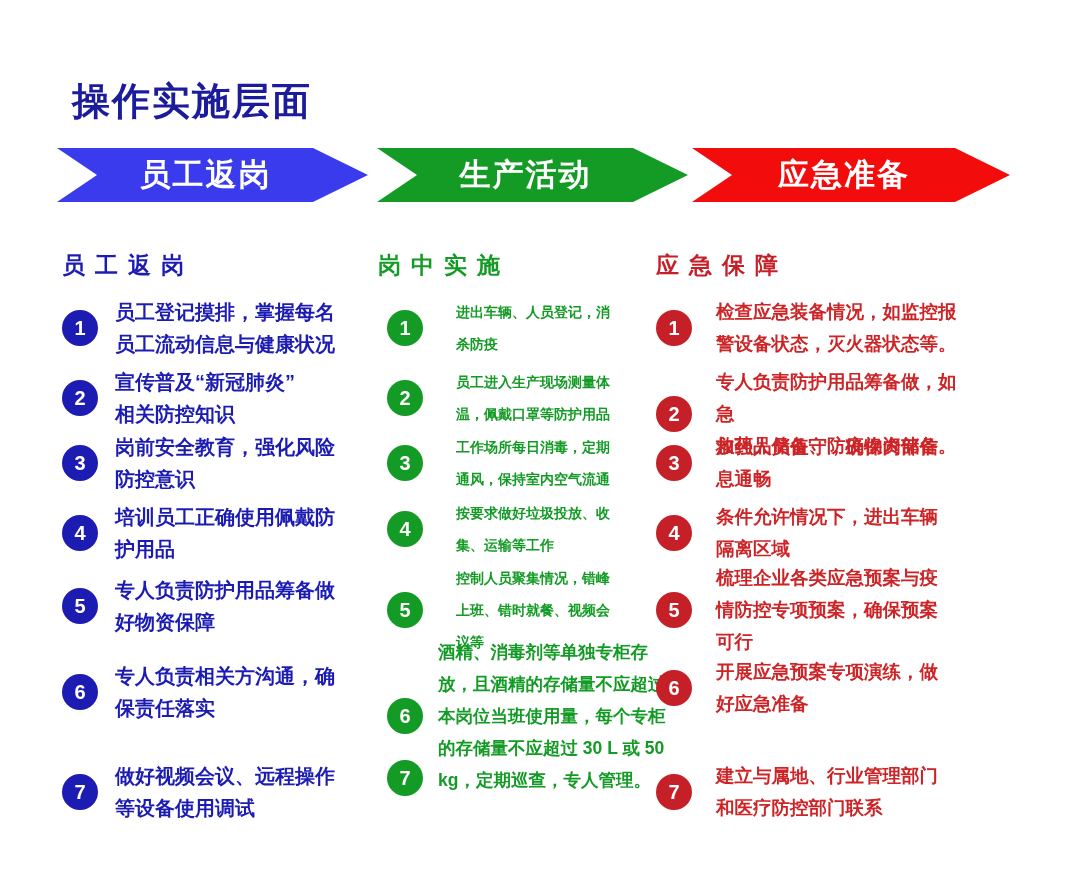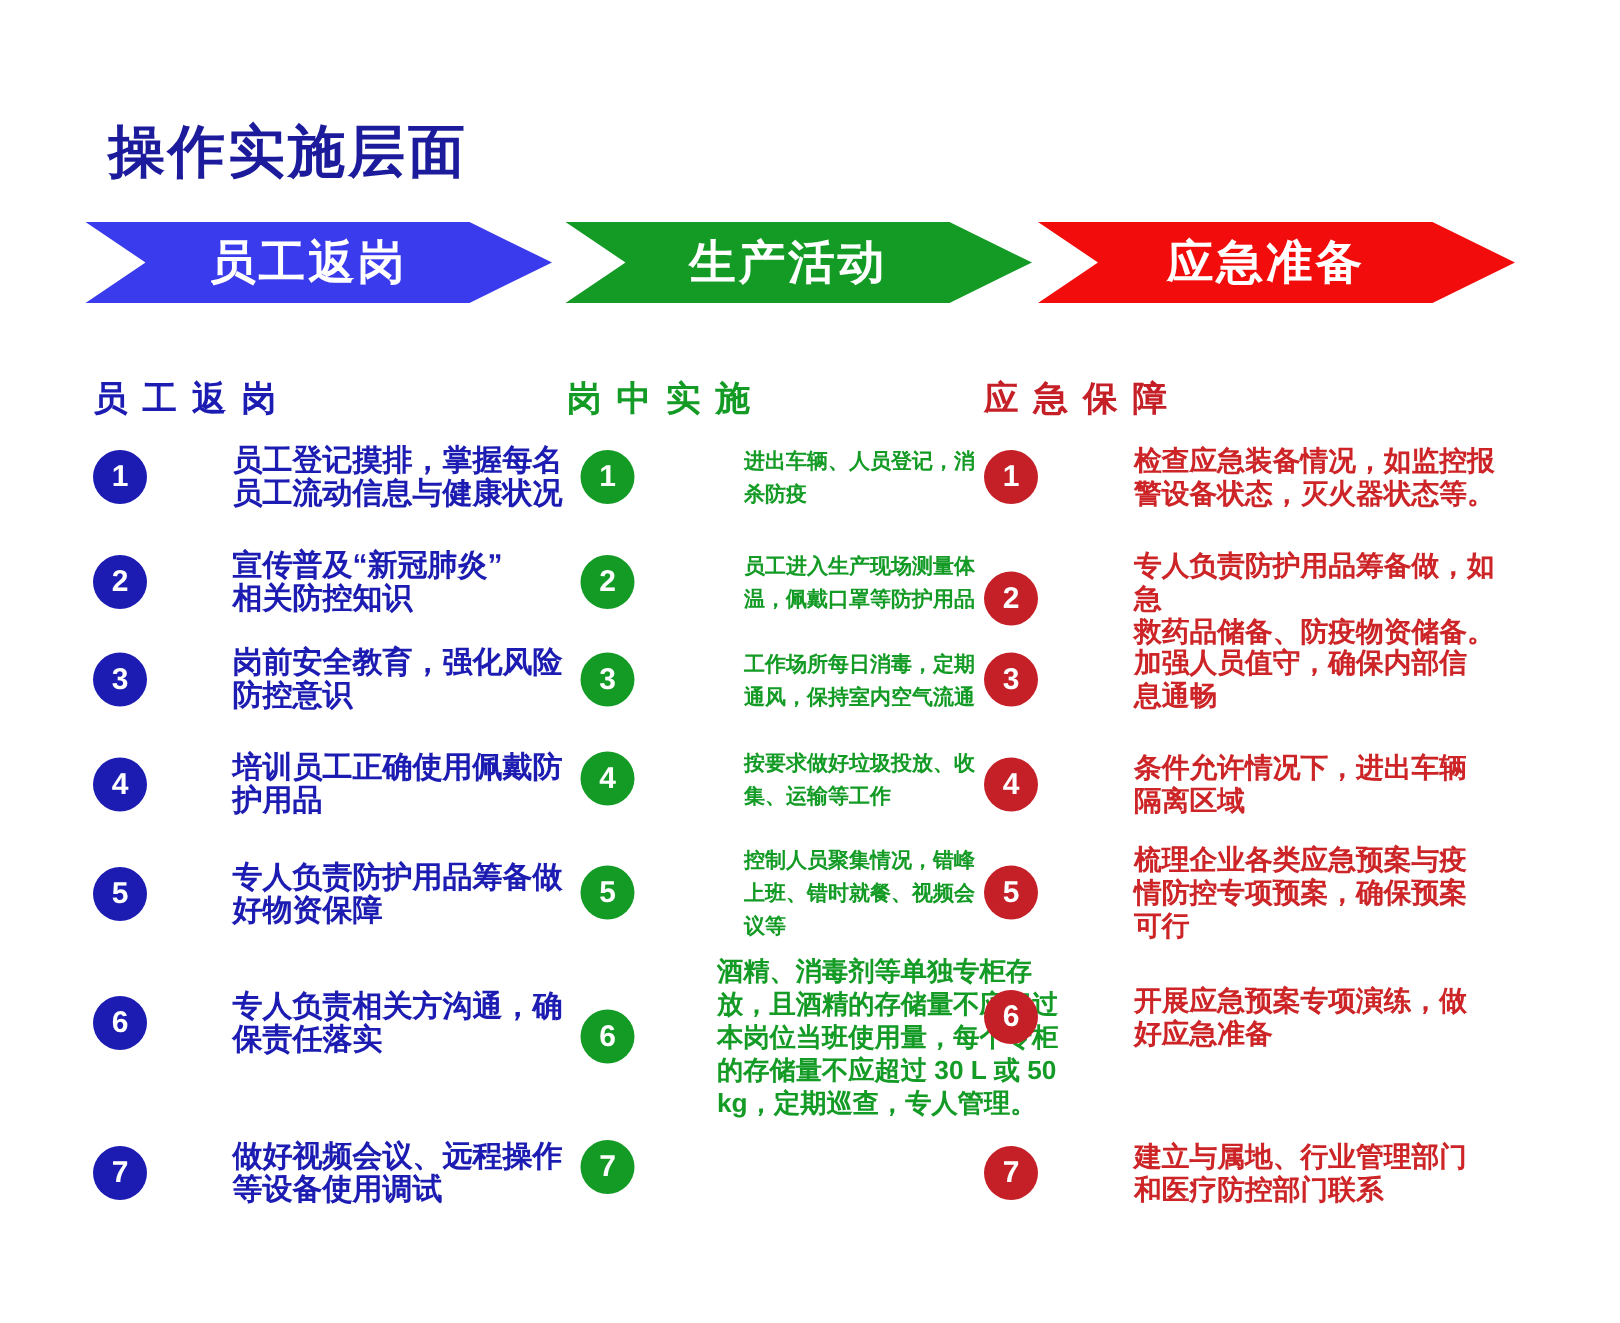--- a/index.html
+++ b/index.html
@@ -79,22 +79,21 @@
     color: #ffffff;
     font-size: 20px;
     font-weight: 800;
   }
   .col0 .badge { background: var(--c0-dark, #1c1cb2); }
   .col1 .badge { background: var(--c1-accent, #149b26); }
   .col2 .badge { background: var(--c2-dark, #c52028); }
   .item-text {
     white-space: pre-line;
     font-weight: 700;
-    line-height: 22px;
-    margin-left: 40px;
+    line-height: 32px;
   }
   .col0 .item-text { color: var(--c0-dark, #1c1cb2); font-size: 20px;   width: 238px; }
   .col1 .item-text { color: var(--c1-accent, #149b26); font-size: 14px; width: 240px; }
   .col2 .item-text { color: var(--c2-text, #cc2427); font-size: 18.5px; width: 248px; }
   .col1 .item.small .item-text { font-size: 17.5px; width: 256px; }
 </style>
 </head>
 <body>
 
 <div class="canvas">

